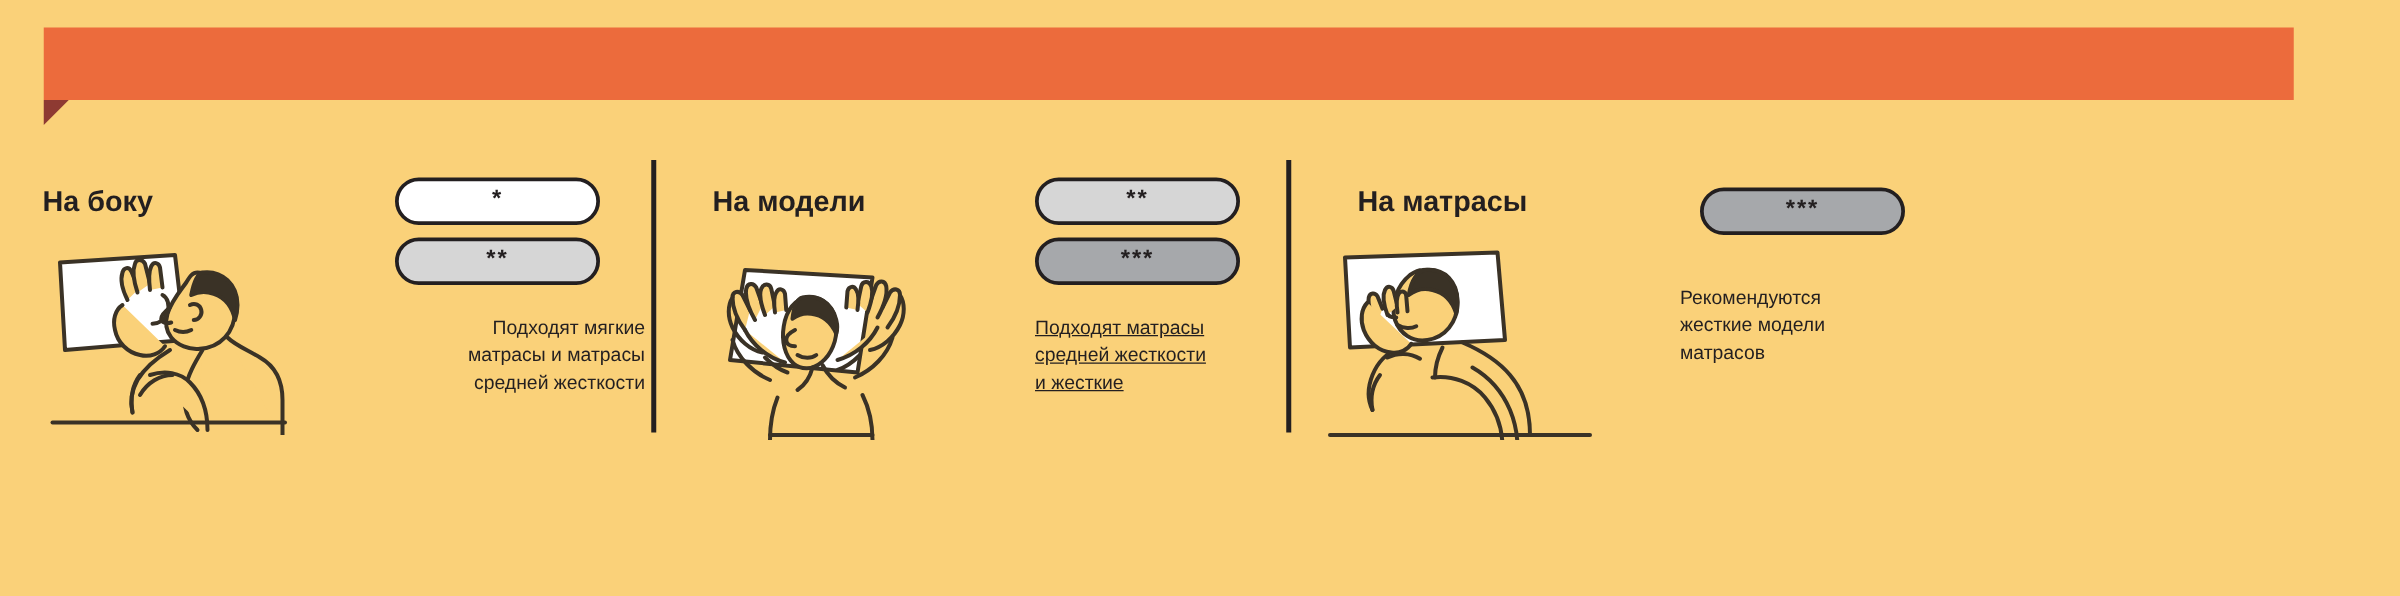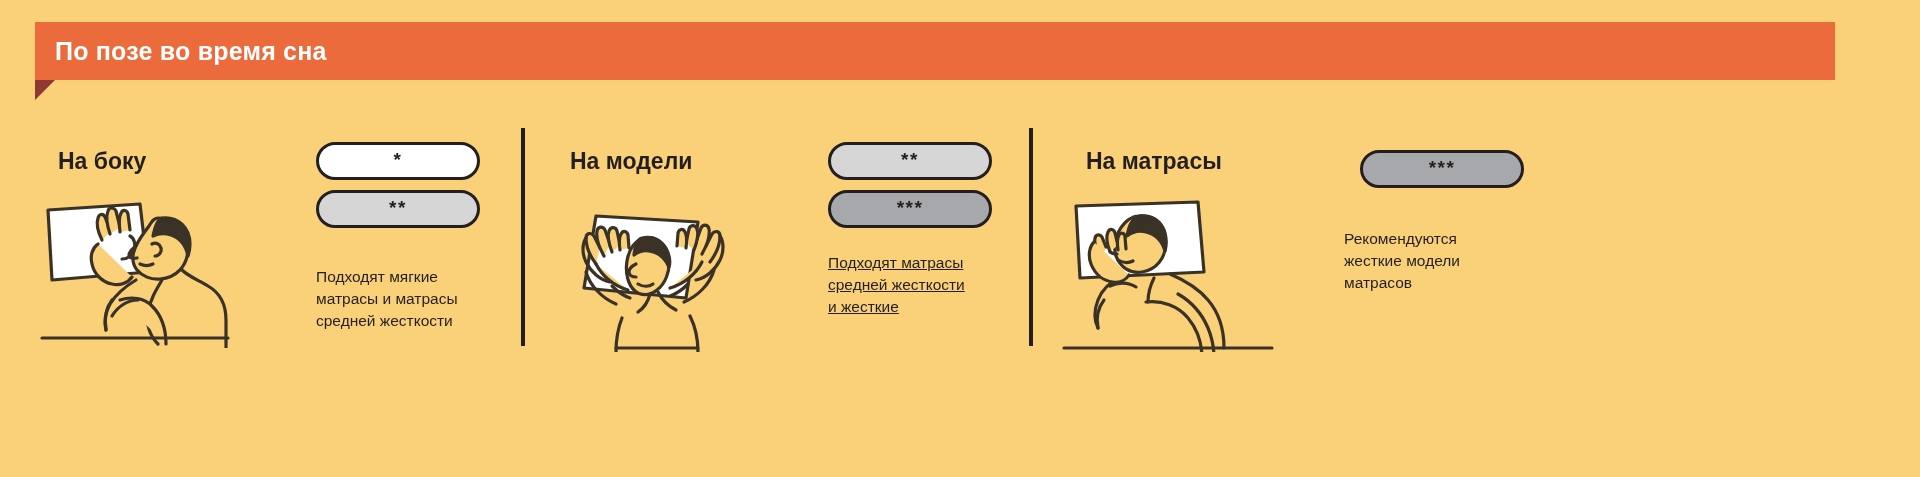--- a/index.html
+++ b/index.html
@@ -106,31 +106,30 @@
     white-space: pre-line;
   }
 </style>
 </head>
 <body>
 
 <div class="infographic">
 
   <div class="ribbon-wrap">
     <div class="ribbon-bar"></div>
-    <div class="ribbon-title">По позе во время сна</div>
     <div class="ribbon-fold"></div>
   </div>
 
   <div class="columns">
 
     <div class="divider d1"></div>
     <div class="divider d2"></div>
 
     <div class="col col-1">
-      <div class="col-heading" style="left:28px; top:38px;">На боку</div>
+      <div class="col-heading" style="left:4px; top:38px;">На боку</div>
 
       <div class="illus" style="left:10px; top:78px;">
         <svg width="190" height="160" viewBox="0 0 190 160" fill="none">
           <g stroke="#3A3226" stroke-width="3.2" stroke-linecap="round" stroke-linejoin="round">
 
             <path d="M8 22 L100 16 L108 84 L12 92 Z" fill="#FFFFFF"></path>
 
             <path d="M118 30 c18 0 30 14 30 30 c0 18 -12 30 -28 31 c-9 1 -18 -3 -23 -9
                      c-4 -5 -5 -12 -3 -19 c3 -10 10 -18 15 -25 c3 -5 5 -8 9 -8z" fill="#FAD179"></path>
 
@@ -165,21 +164,21 @@
 
       <div class="pill-stack" style="left:286px; top:32px;">
         <div class="pill pill-white">
           <span>*</span>
         </div>
         <div class="pill pill-light">
           <span>**</span>
         </div>
       </div>
 
-      <div class="caption" style="left:286px; top:156px; width:200px;">Подходят мягкие
+      <div class="caption" style="left:286px; top:142px; width:200px;text-align:right;">Подходят мягкие
 матрасы и матрасы
 средней жесткости</div>
     </div>
 
     <div class="col col-2">
       <div class="col-heading" style="left:30px; top:38px;">На модели</div>
 
       <div class="illus" style="left:10px; top:62px;">
         <svg width="220" height="180" viewBox="0 0 220 180" fill="none">
           <g stroke="#3A3226" stroke-width="3.2" stroke-linecap="round" stroke-linejoin="round">

